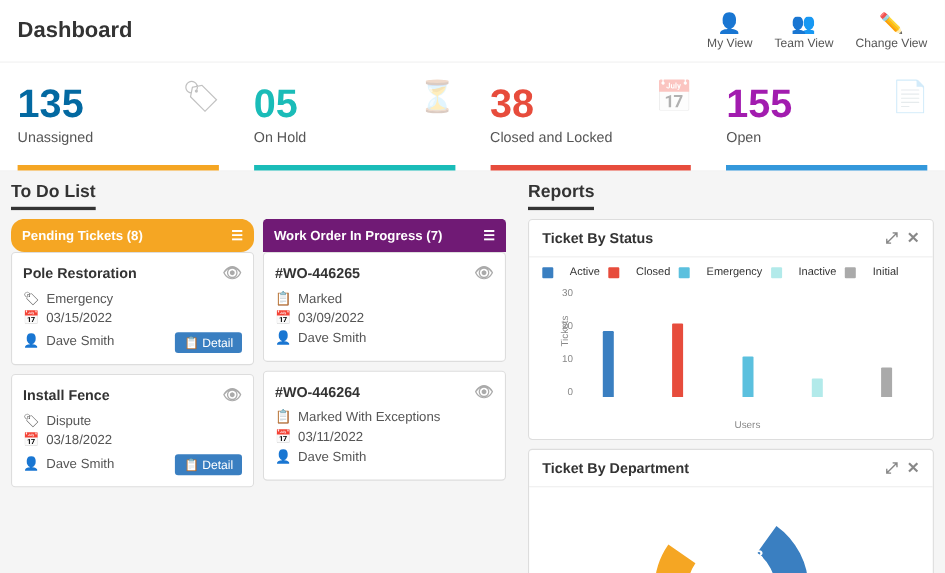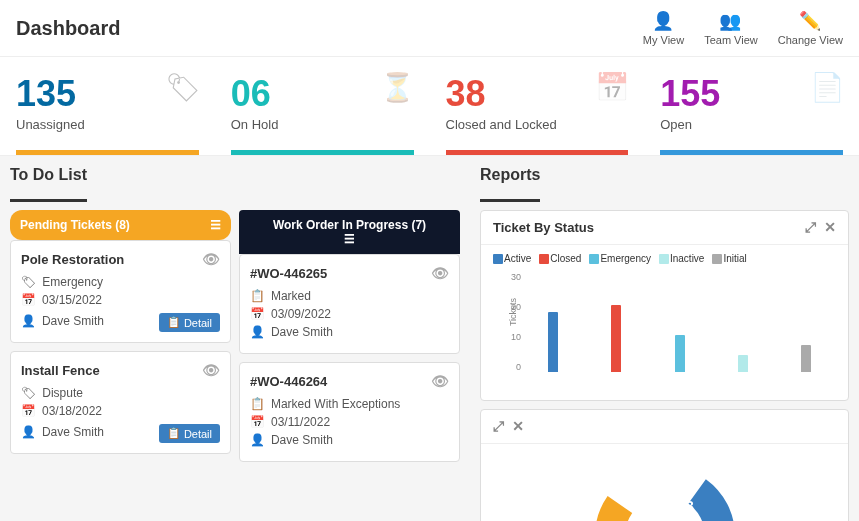--- a/index.html
+++ b/index.html
@@ -26,45 +26,45 @@
     .stat-card.red .stat-number { color: #e74c3c; }
     .stat-card.red .stat-bar { background: #e74c3c; }
     .stat-card.blue .stat-number { color: #a21caf; }
     .stat-card.blue .stat-bar { background: #3498db; }
 
     
     .main-content { display: flex; height: 380px; }
     .left-panel { width: 470px; padding: 10px 10px 0 10px; overflow: hidden; }
     .right-panel { flex: 1; padding: 10px; overflow: hidden; }
 
-    .section-title { font-size: 16px; font-weight: bold; color: #333; margin-bottom: 8px; border-bottom: 3px solid #333; display: inline-block; padding-bottom: 15px; }
+    .section-title { font-size: 16px; font-weight: bold; color: #333; margin-bottom: 8px; border-bottom: 3px solid #333; display: inline-block; padding-bottom: 4px; }
 
     .columns { display: flex; gap: 8px; height: 320px; }
     .column { flex: 1; overflow-y: auto; }
     .column-header { padding: 8px 10px; border-radius: 4px 4px 0 0; display: flex; align-items: center; justify-content: space-between; font-size: 12px; font-weight: bold; color: #fff; }
     .col-pending .column-header { background: #f5a623; border-radius: 12px; }
-    .col-work .column-header { background: #0f172a; color: #fff; flex-direction: column; }
+    .col-work .column-header { background: #701a75; color: #fff; }
 
     .ticket-card { background: #fff; border: 1px solid #ddd; border-radius: 4px; padding: 10px; margin-bottom: 8px; }
     .ticket-card .ticket-title { font-weight: bold; font-size: 13px; display: flex; justify-content: space-between; align-items: center; margin-bottom: 8px; }
     .ticket-card .ticket-row { display: flex; align-items: center; gap: 6px; font-size: 12px; color: #555; margin-bottom: 4px; }
     .ticket-card .ticket-footer { display: flex; justify-content: space-between; align-items: center; margin-top: 6px; }
     .detail-btn { background: #3a7fc1; color: #fff; border: none; border-radius: 3px; padding: 3px 8px; font-size: 11px; cursor: pointer; display: flex; align-items: center; gap: 3px; }
     .eye-icon { color: #aaa; cursor: pointer; font-size: 14px; }
 
     
     .chart-card { background: #fff; border: 1px solid #ddd; border-radius: 4px; margin-bottom: 8px; }
     .chart-header { display: flex; justify-content: space-between; align-items: center; padding: 8px 12px; border-bottom: 1px solid #eee; font-weight: bold; font-size: 13px; }
     .chart-controls { display: flex; gap: 8px; }
     .chart-ctrl { cursor: pointer; color: #888; font-size: 14px; }
     .chart-body { padding: 8px 12px; }
 
     
     .legend { display: flex; flex-wrap: wrap; gap: 8px; margin-bottom: 8px; font-size: 10px; }
-    .legend-item { display: flex; align-items: center; gap: 1px; }
+    .legend-item { display: flex; align-items: center; gap: 15px; }
     .legend-dot { width: 10px; height: 10px; border-radius: 1px; }
     .bar-chart-area { display: flex; align-items: flex-end; height: 120px; position: relative; padding-left: 30px; padding-bottom: 20px; }
     .y-axis { position: absolute; left: 0; top: 0; height: 100px; display: flex; flex-direction: column; justify-content: space-between; font-size: 9px; color: #888; width: 28px; text-align: right; }
     .bars-container { display: flex; align-items: flex-end; gap: 4px; height: 100px; flex: 1; }
     .bar-group { display: flex; align-items: flex-end; gap: 1px; flex: 1; }
     .bar { width: 10px; border-radius: 1px 1px 0 0; }
     .x-axis-wrap { display: flex; flex-direction: column; align-items: center; flex: 1; }
 
     
     .donut-area { display: flex; justify-content: center; padding: 4px 0; }
@@ -92,21 +92,21 @@
 
 <div class="stats-row">
   <div class="stat-card orange">
     <span class="icon-bg">🏷</span>
     <div class="stat-number">135</div>
     <div class="stat-label">Unassigned</div>
     <div class="stat-bar"></div>
   </div>
   <div class="stat-card teal">
     <span class="icon-bg">⏳</span>
-    <div class="stat-number">06</div>
+    <div class="stat-number">05</div>
     <div class="stat-label">On Hold</div>
     <div class="stat-bar"></div>
   </div>
   <div class="stat-card red">
     <span class="icon-bg">📅</span>
     <div class="stat-number">38</div>
     <div class="stat-label">Closed and Locked</div>
     <div class="stat-bar"></div>
   </div>
   <div class="stat-card blue">
@@ -300,27 +300,29 @@
                 </div>
               </div>
 
               <div class="x-axis-wrap">
                 <div class="bar-group">
                   <div class="bar" style="background:#aaa; height:27px;"></div>
                 </div>
               </div>
             </div>
           </div>
+          <div style="text-align:center; font-size:9px; color:#888; margin-left:30px;">Users</div>
         </div>
       </div>
     </div>
 
     
     <div class="chart-card">
       <div class="chart-header">
+        <span>Ticket By Department</span>
         <div class="chart-controls">
           <span class="chart-ctrl">⤢</span>
           <span class="chart-ctrl">✕</span>
         </div>
       </div>
       <div class="chart-body">
         <div class="donut-area">
           <svg width="160" height="90" viewBox="0 0 160 90">
 
             <circle cx="80" cy="80" r="55" fill="none" stroke="#3a7fc1" stroke-width="30" stroke-dasharray="138 207" stroke-dashoffset="52"></circle>

